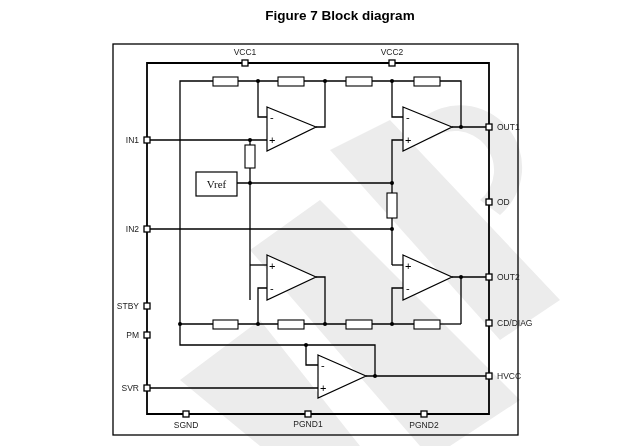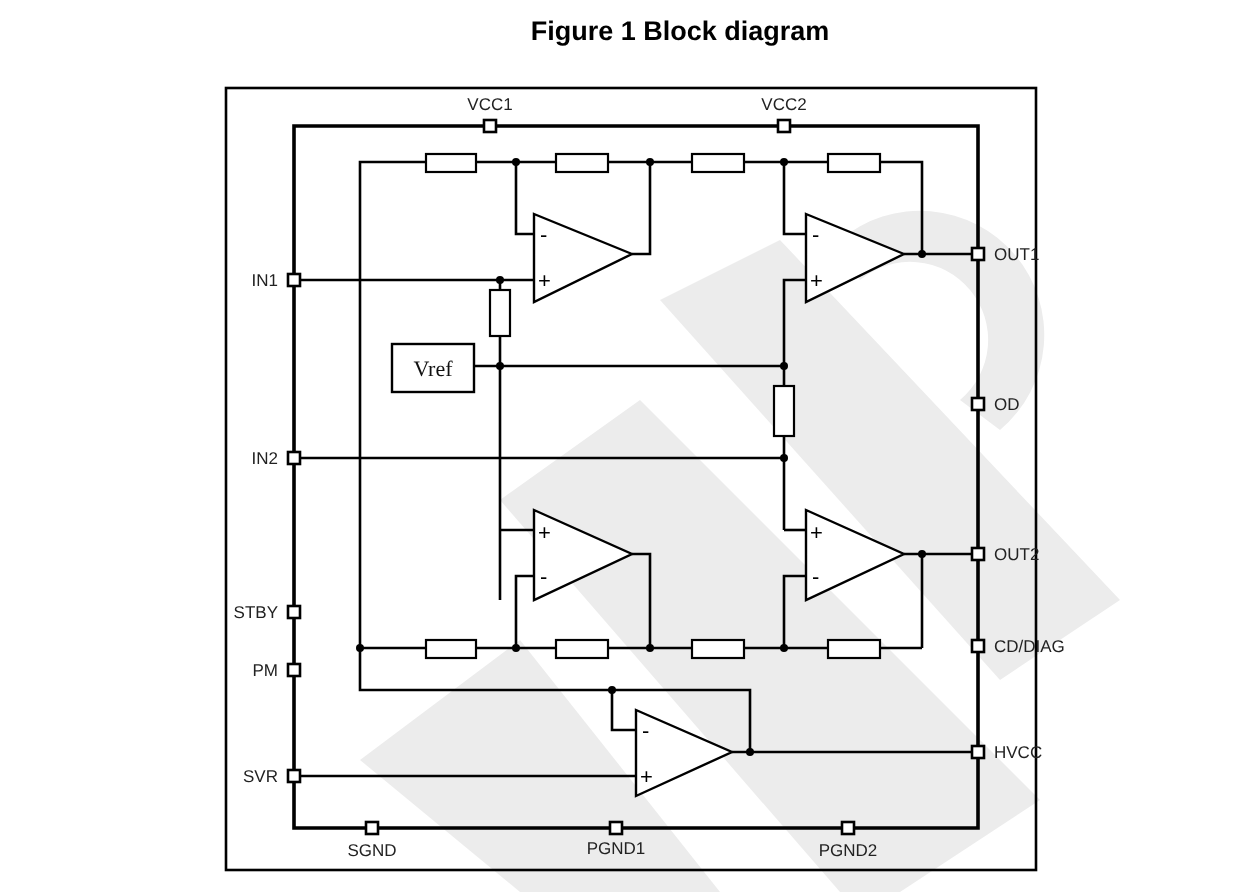--- a/index.html
+++ b/index.html
@@ -17,21 +17,21 @@
     .wire-thick { stroke: #000; stroke-width: 1.8; fill: none; }
     .res { stroke: #000; stroke-width: 1.1; fill: #fff; }
     .pin { stroke: #000; stroke-width: 1.3; fill: #fff; }
     .dot { fill: #000; }
     .amp { stroke: #000; stroke-width: 1.2; fill: #fff; }
     .wm { fill: #ececec; }
   </style>
 </head>
 <body>
 
-<div class="title">Figure 1 Block diagram</div>
+<div class="title">Figure 7 Block diagram</div>
 
 <svg width="620" height="446" viewBox="0 0 620 446">
 
   <g>
     <path class="wm" d="M420,120 A60,60 0 1,1 500,215 L480,200 A35,35 0 1,0 430,140 Z"></path>
     <polygon class="wm" points="250,250 320,200 520,400 450,446 420,446"></polygon>
     <polygon class="wm" points="330,150 390,120 560,300 500,340"></polygon>
     <polygon class="wm" points="180,380 260,320 360,446 260,446"></polygon>
   </g>
 

